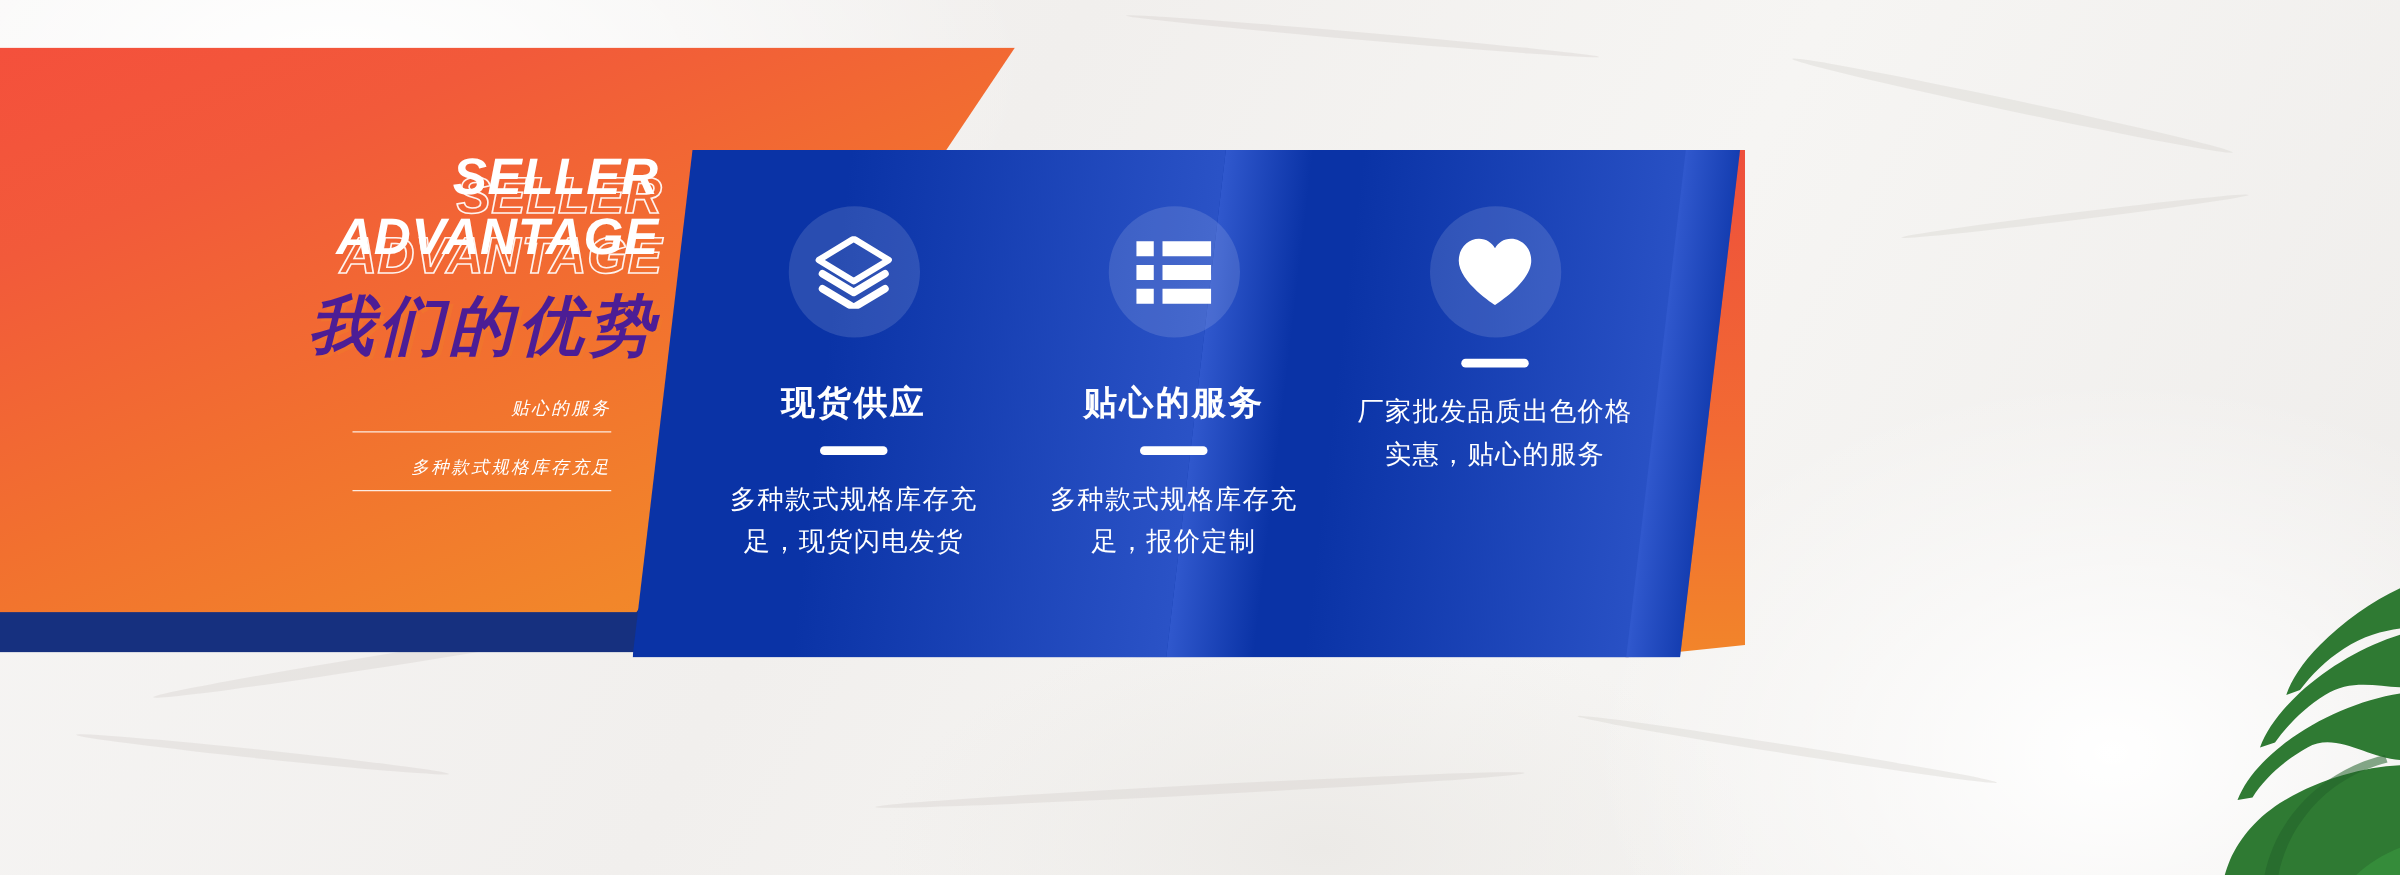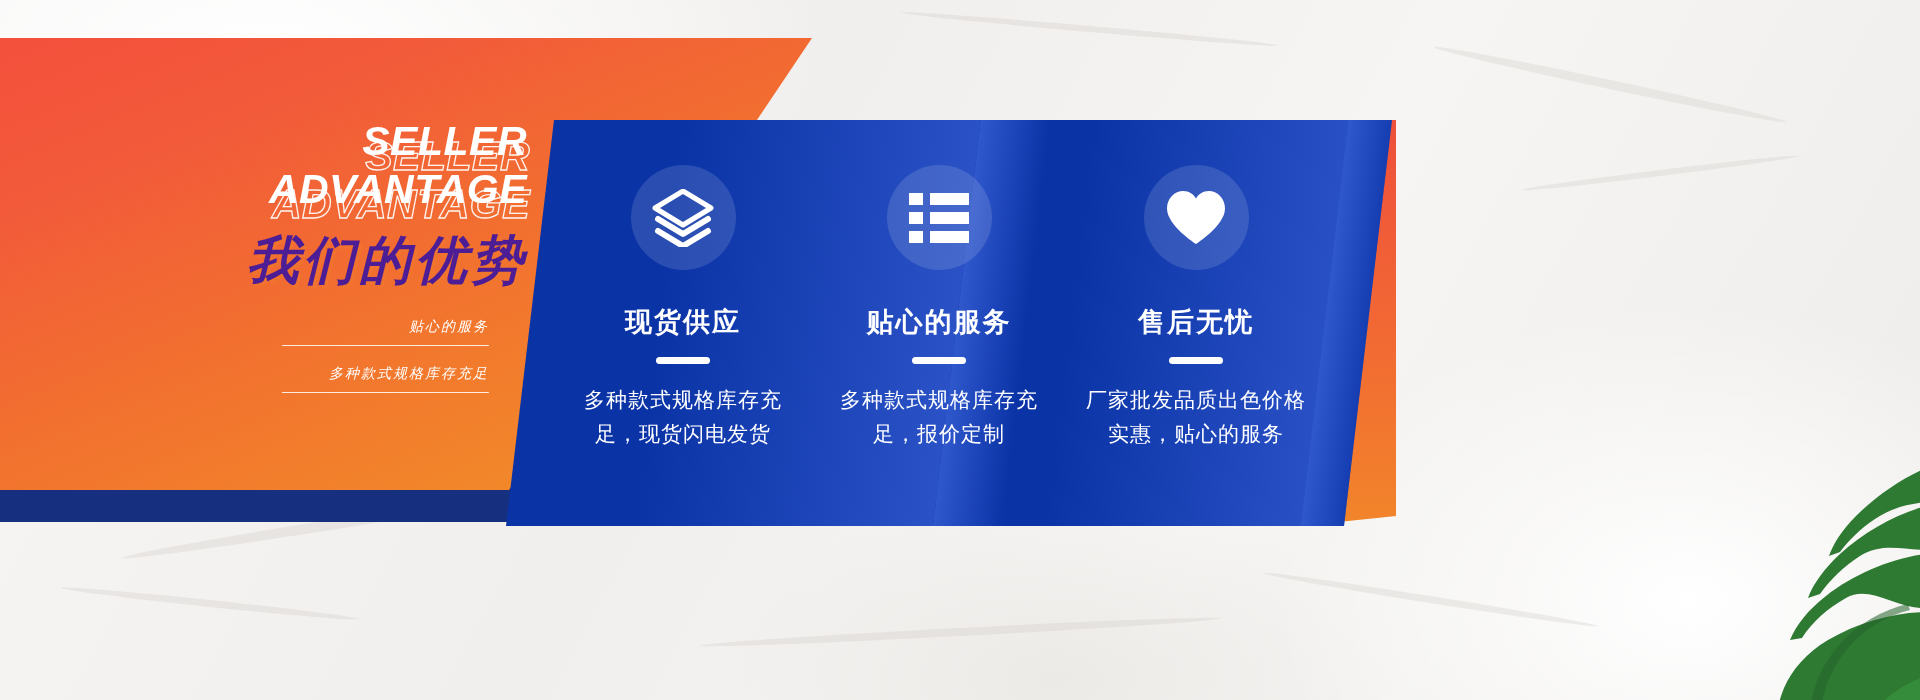--- a/index.html
+++ b/index.html
@@ -175,21 +175,20 @@
     <div class="card-rule"></div>
     <div class="card-body">多种款式规格库存充足，报价定制</div>
   </div>
 
   <div class="card c2">
     <div class="icon-circle">
       <svg width="62" height="56" viewBox="0 0 62 56">
         <path d="M31 54 C31 54 2 35.5 2 18.5 C2 8.3 9.6 1 18.2 1 C24.2 1 28.6 4.3 31 8.6 C33.4 4.3 37.8 1 43.8 1 C52.4 1 60 8.3 60 18.5 C60 35.5 31 54 31 54 Z" fill="#ffffff"></path>
       </svg>
     </div>
-    <div class="card-title">售后无忧</div>
     <div class="card-rule"></div>
     <div class="card-body">厂家批发品质出色价格实惠，贴心的服务</div>
   </div>
 
 </div>
 
 <svg id="leaf" viewBox="0 0 330 250">
   <g fill="#2f7a33">
     <path d="M330 250 L330 150 C300 150 262 160 232 178 C210 191 196 208 188 226 C184 236 182 244 181 250 Z"></path>
     <path d="M330 146 L330 92 C296 96 258 112 230 134 C212 148 200 163 194 178 L206 176 C216 160 232 146 250 136 C274 122 302 148 330 146 Z"></path>

